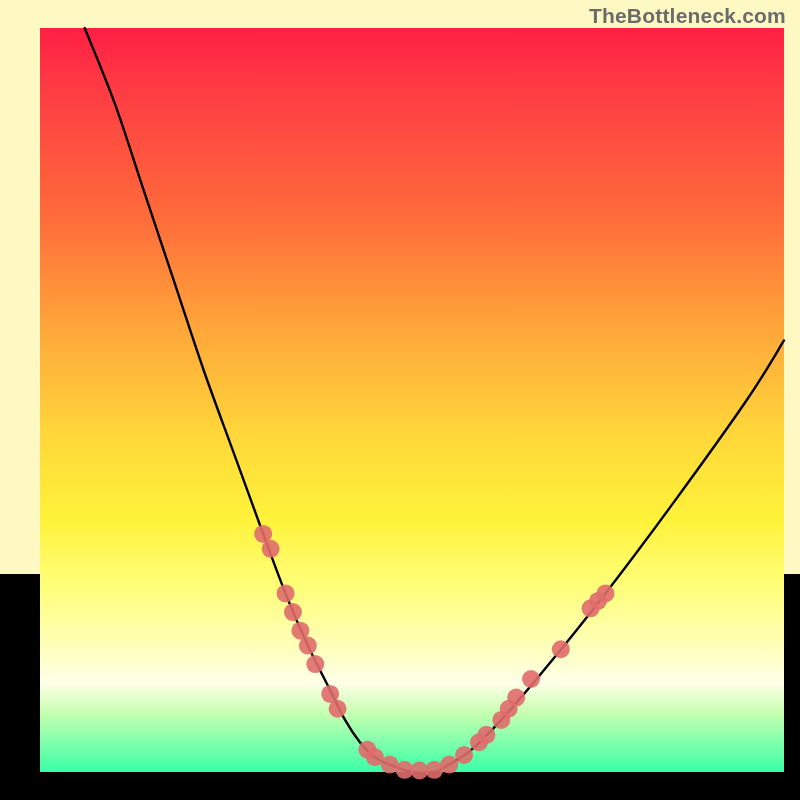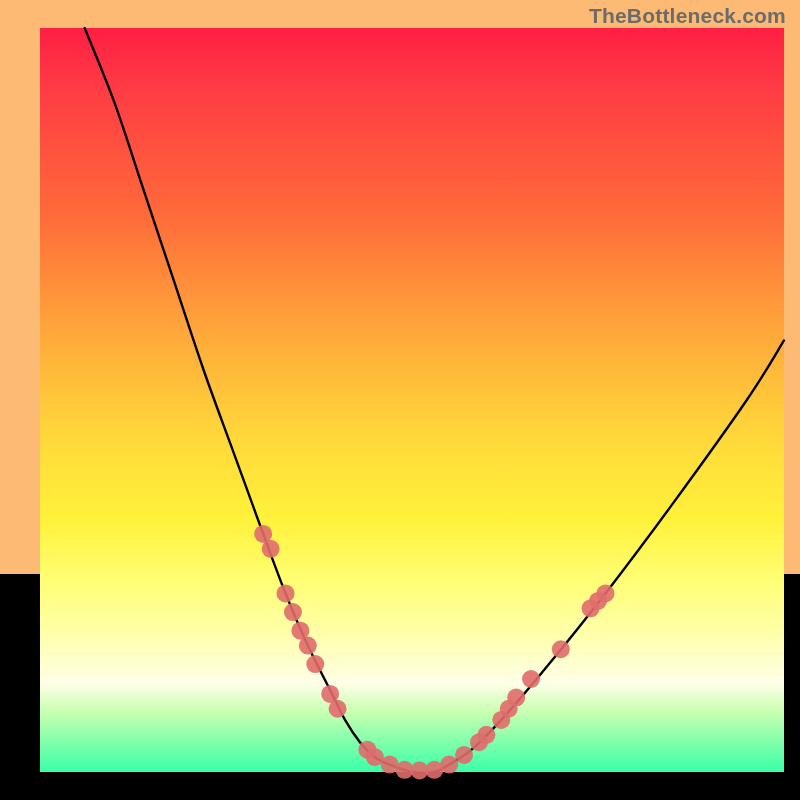--- a/index.html
+++ b/index.html
@@ -7,21 +7,21 @@
     padding: 0;
     width: 800px;
     height: 800px;
     background: #000;
     overflow: hidden;
   }
   .frame {
     position: relative;
     width: 800px;
     height: 574px;
-    background: #fdba74;
+    background: #fef9c3;
   }
   .plot-area {
     position: absolute;
     left: 40px;
     top: 28px;
     width: 744px;
     height: 744px;
     
     background: linear-gradient(
       to bottom,

